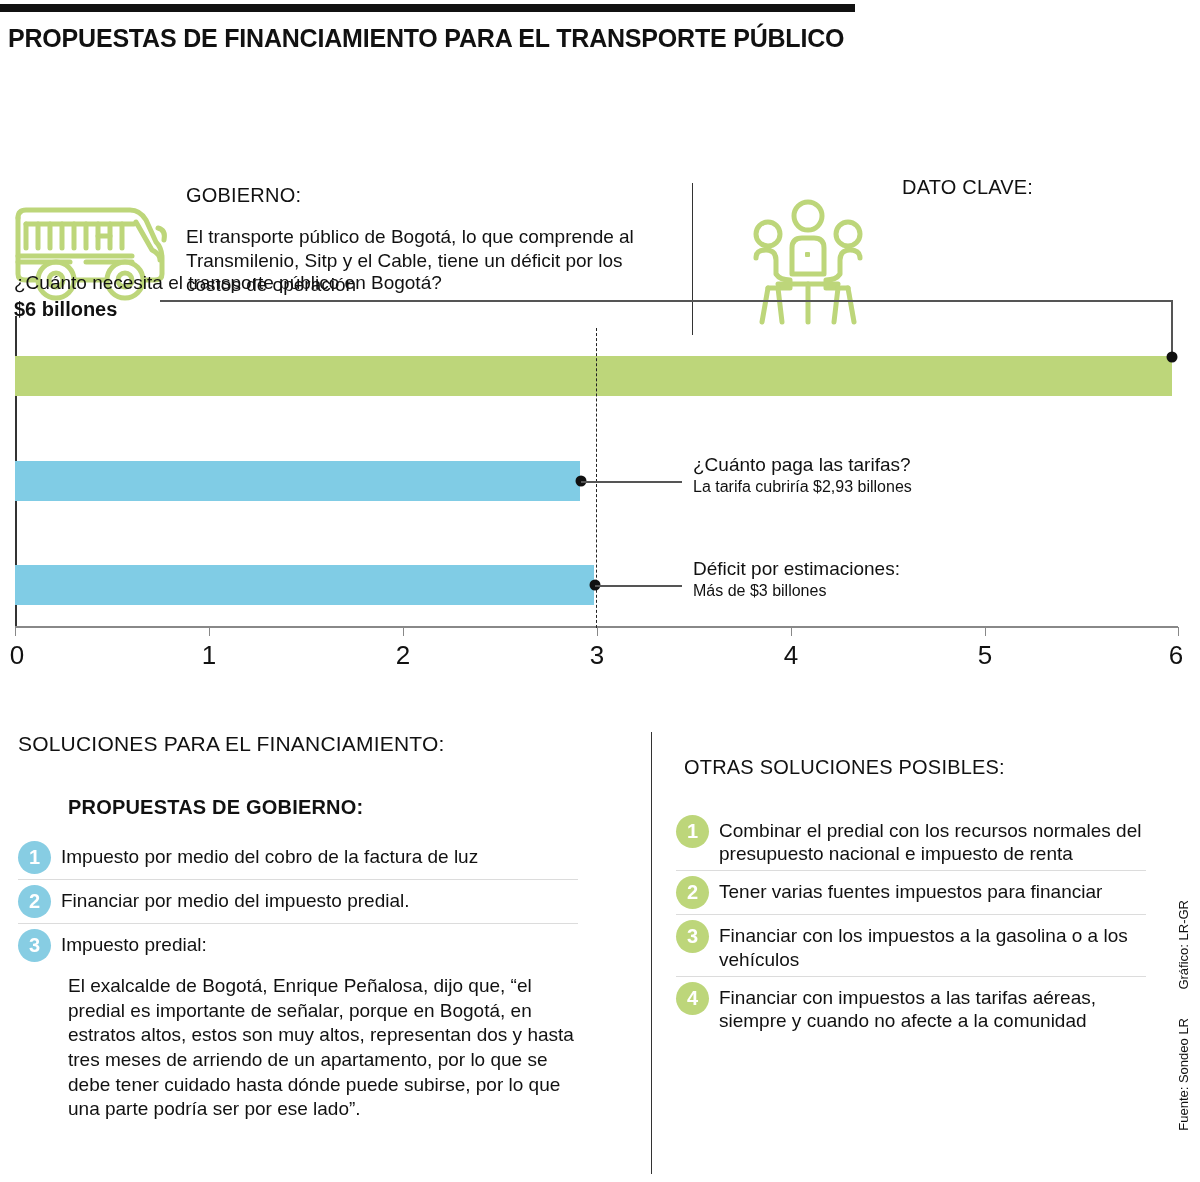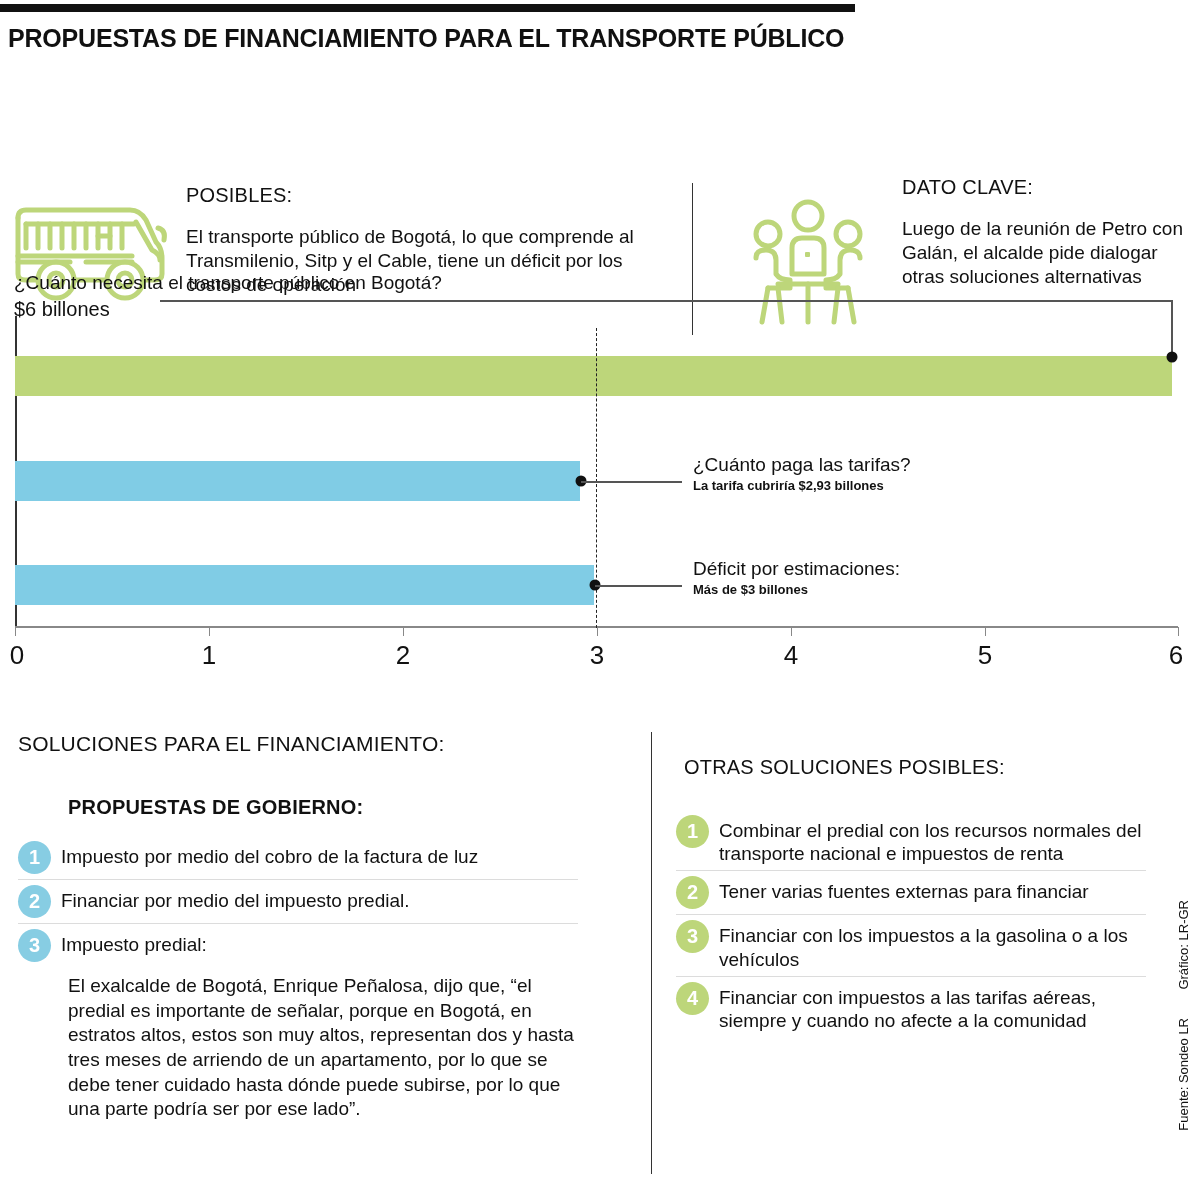--- a/index.html
+++ b/index.html
@@ -28,21 +28,21 @@
   .icon-people{position:absolute;left:748px;top:108px;width:120px;height:132px;}
 
   .ctx{position:absolute;left:186px;top:96px;width:470px;}
   .key{position:absolute;left:902px;top:88px;width:290px;}
   .ctx-title,.key-title{font-size:20px;color:#111;margin-bottom:18px;letter-spacing:.2px;}
   .ctx-body,.key-body{font-size:19px;line-height:1.27;color:#111;}
 
   
   .chart{position:absolute;left:0;top:268px;width:1144px;height:420px;}
   .chart-question{position:absolute;left:14px;top:4px;font-size:19px;color:#111;}
-  .chart-value{position:absolute;left:14px;top:30px;font-size:20px;font-weight:normal;color:#111;}
+  .chart-value{position:absolute;left:14px;top:30px;font-size:20px;font-weight:bold;color:#111;}
 
   .plot{position:absolute;left:0;top:48px;width:1200px;height:372px;}
   .axis-y{position:absolute;left:15px;top:0;width:1.5px;height:312px;background:#333;}
   .axis-x{position:absolute;left:15px;top:310px;width:1163px;height:1.5px;background:#888;}
   .tick{position:absolute;top:311px;width:1px;height:9px;background:#888;}
   .tick-label{position:absolute;top:324px;font-size:26px;color:#111;transform:translateX(-50%);}
 
   .dashline{position:absolute;left:596px;top:12px;width:0;height:300px;
     border-left:1.5px dashed #222;}
 
@@ -52,21 +52,21 @@
   .bar-3{top:249px;height:40px;background:#80cce5;}
 
   .dot{position:absolute;width:11px;height:11px;border-radius:50%;background:#111;
     transform:translate(-50%,-50%);}
 
   .lead-h{position:absolute;height:1.5px;background:#555;}
   .lead-v{position:absolute;width:1.5px;background:#555;}
 
   .ann{position:absolute;}
   .ann-q{font-size:19px;color:#111;}
-  .ann-a{font-size:13px;font-weight:bold;color:#111;margin-top:2px;}
+  .ann-a{font-size:16px;font-weight:normal;color:#111;margin-top:2px;}
 
   
   .bottom{position:absolute;left:0;top:718px;width:1200px;height:464px;}
   .bot-divider{position:absolute;left:651px;top:14px;width:1px;height:442px;background:#333;}
 
   .sec-title{position:absolute;font-size:21px;color:#111;letter-spacing:.2px;}
   .sub-title{position:absolute;font-size:20px;color:#111;letter-spacing:.2px;text-align:center;}
 
   .list{position:absolute;}
   .li{position:relative;display:flex;align-items:flex-start;padding:5px 0 5px 0;}
@@ -118,21 +118,21 @@
         <path d="M124 22 L140 50 Q148 54 148 60"></path>
         <circle cx="44" cy="80" r="18"></circle>
         <circle cx="44" cy="80" r="7"></circle>
         <circle cx="113" cy="80" r="18"></circle>
         <circle cx="113" cy="80" r="7"></circle>
         <path d="M146 28 Q154 30 152 40"></path>
       </svg>
     </span>
 
     <div class="ctx">
-      <div class="ctx-title">POSIBLES:</div>
+      <div class="ctx-title">GOBIERNO:</div>
       <div class="ctx-body">El transporte público de Bogotá, lo que comprende al Transmilenio, Sitp y el Cable, tiene un déficit por los costos de operación</div>
     </div>
 
     <span class="icon-people">
       <svg viewBox="0 0 120 132" width="120" height="132" fill="none" stroke="#bdd67a" stroke-width="5" stroke-linecap="round" stroke-linejoin="round">
         <circle cx="60" cy="20" r="14"></circle>
         <circle cx="20" cy="38" r="12"></circle>
         <circle cx="100" cy="38" r="12"></circle>
         <path d="M44 52 Q44 42 54 42 L66 42 Q76 42 76 52 L76 78 L44 78 Z"></path>
         <rect x="57" y="56" width="5" height="5" rx="1" fill="#bdd67a" stroke="none"></rect>
@@ -142,21 +142,20 @@
         <path d="M60 88 L60 126"></path>
         <path d="M20 92 L14 126"></path>
         <path d="M30 92 L34 126"></path>
         <path d="M100 92 L106 126"></path>
         <path d="M90 92 L86 126"></path>
       </svg>
     </span>
 
     <div class="key">
       <div class="key-title">DATO CLAVE:</div>
-      <div class="key-body">Luego de la reunión de Petro con Galán, el alcalde pide dialogar otras soluciones alternativas</div>
     </div>
   </div>
 
   <div class="chart">
     <div class="chart-question">¿Cuánto necesita el transporte público en Bogotá?</div>
     <div class="chart-value">$6 billones</div>
 
     <div class="plot">
       <div class="axis-y"></div>
       <div class="axis-x"></div>
@@ -226,25 +225,25 @@
       </div>
     </div>
 
     <div class="quote" style="left:68px;top:256px;width:508px;">El exalcalde de Bogotá, Enrique Peñalosa, dijo que, “el predial es importante de señalar, porque en Bogotá, en estratos altos, estos son muy altos, representan dos y hasta tres meses de arriendo de un apartamento, por lo que se debe tener cuidado hasta dónde puede subirse, por lo que una parte podría ser por ese lado”.</div>
 
     <div class="sub-title" style="left:684px;top:38px;">OTRAS SOLUCIONES POSIBLES:</div>
 
     <div class="list" style="left:676px;top:92px;width:470px;">
       <div class="li">
         <span class="badge green">1</span>
-        <span class="li-text">Combinar el predial con los recursos normales del transporte nacional e impuestos de renta</span>
+        <span class="li-text">Combinar el predial con los recursos normales del presupuesto nacional e impuesto de renta</span>
       </div>
       <div class="li">
         <span class="badge green">2</span>
-        <span class="li-text">Tener varias fuentes externas para financiar</span>
+        <span class="li-text">Tener varias fuentes impuestos para financiar</span>
       </div>
       <div class="li">
         <span class="badge green">3</span>
         <span class="li-text">Financiar con los impuestos a la gasolina o a los vehículos</span>
       </div>
       <div class="li">
         <span class="badge green">4</span>
         <span class="li-text">Financiar con impuestos a las tarifas aéreas, siempre y cuando no afecte a la comunidad</span>
       </div>
     </div>

